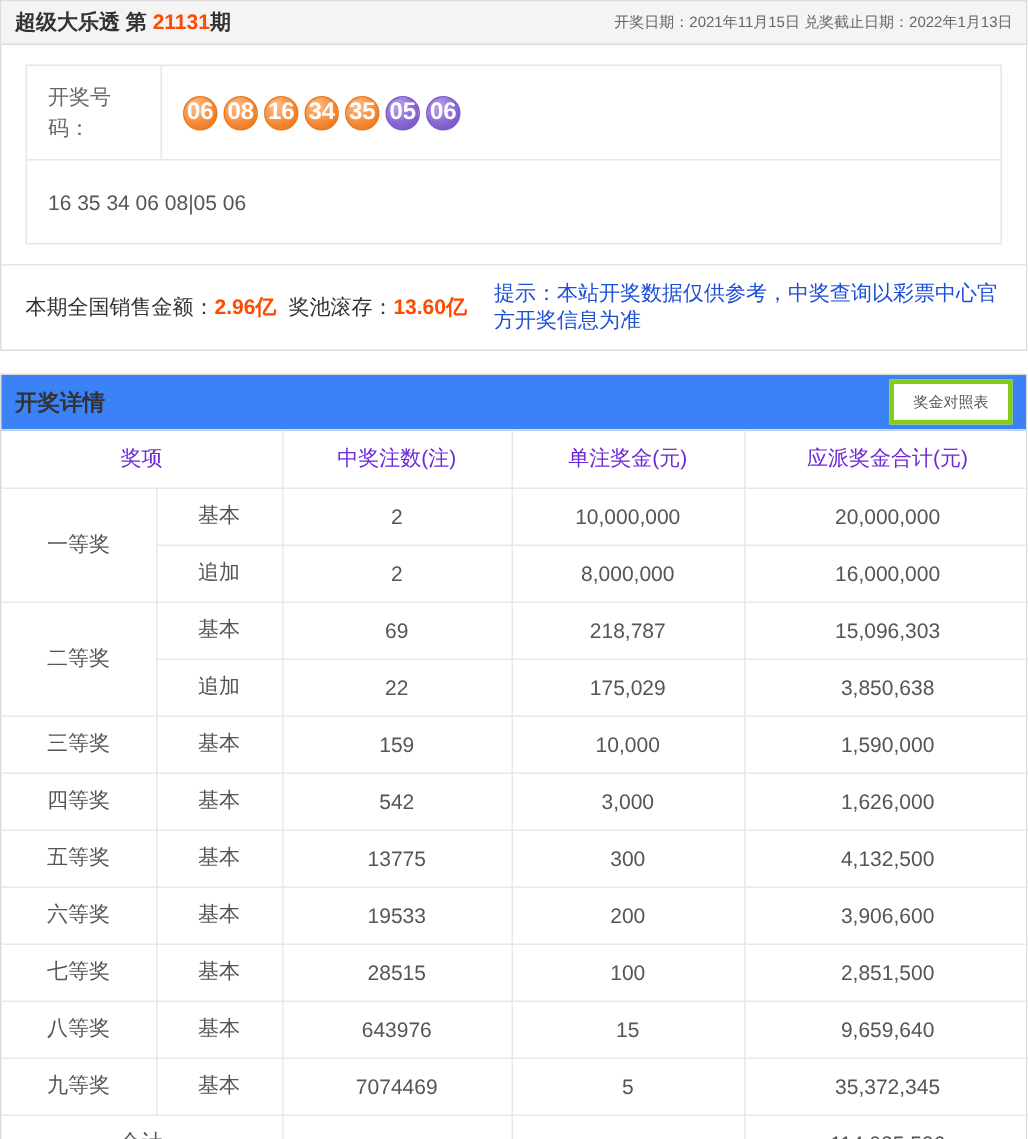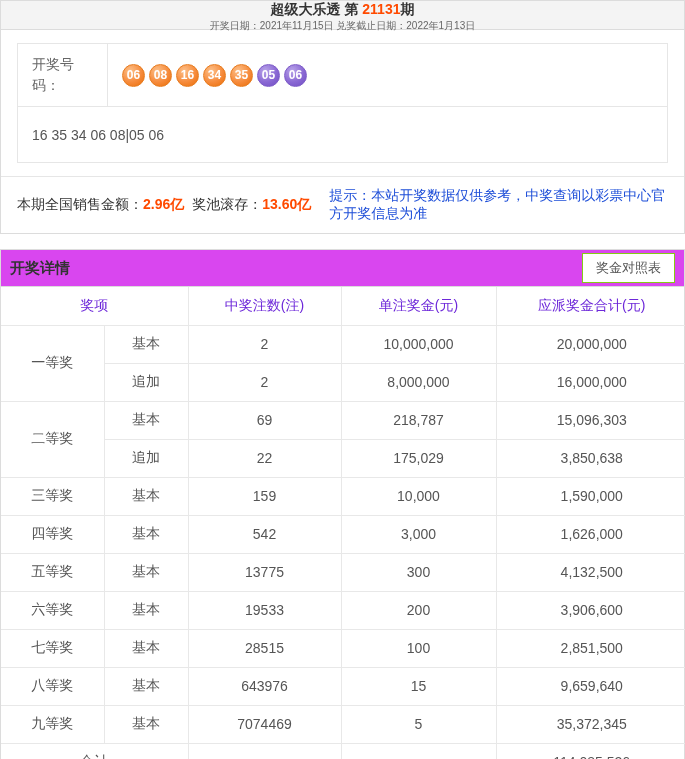--- a/index.html
+++ b/index.html
@@ -9,21 +9,20 @@
     background:#fff;
     color:#555;
     font-size:14px;
   }
   
   .panel-top { border:1px solid #dcdcdc; background:#fff; }
   .topbar {
     background:#f4f4f4; border-bottom:1px solid #dcdcdc;
     height:29px; display:flex; justify-content:space-between; align-items:center;
     padding:0 9px;
-    flex-direction:column;
   }
   .topbar-left { color:#333; font-weight:bold; font-size:14px; }
   .issue-number { color:#ff4a00; }
   .topbar-right { color:#666; font-size:10px; font-weight:normal; }
   .num-table {
     margin:13px 16px; border:1px solid #e6e6e6;
   }
   .num-row { display:flex;justify-content:space-between; }
   .num-row + .num-row { border-top:1px solid #e6e6e6; }
   .num-label {
@@ -32,21 +31,21 @@
     display:flex; align-items:center; min-height:55px;
     line-height:1.5;
   }
   .num-value {
     flex:1; display:flex; align-items:center; padding:10px 0 10px 14px;
     color:#555; min-height:55px;
   }
   .balls { display:flex; gap:4px; }
   .ball {
     width:23px; height:23px; border-radius:50%;
-    color:#fff; font-weight:bold; font-size:12px;
+    color:#fff; font-weight:bold; font-size:16px;
     display:flex; align-items:center; justify-content:center;
   }
   .ball.front {
     background:radial-gradient(circle at 35% 28%, #fdc089, #f68b3c 55%, #ea6d05);
     border:1px solid #e77c1f;
   }
   .ball.back {
     background:radial-gradient(circle at 35% 28%, #b9a4e9, #8a68d4 55%, #6f4ec2);
     border:1px solid #7e5cc9;
   }
@@ -56,28 +55,28 @@
     color:#333;
   }
   .sales-pair { white-space:nowrap; }
   .red-val { color:#ff4a00; font-weight:bold; }
   .tip { color:#1d4ed8; margin-left:10px; }
   
   .gap { height:15px; background:#fff; }
   
   .panel-details { border:1px solid #dcdcdc; background:#fff; }
   .details-header {
-    background:#d946ef; border-bottom:1px solid #dcdcdc;
+    background:#3b82f6; border-bottom:1px solid #dcdcdc;
     height:37px; display:flex; justify-content:space-between; align-items:center;
     padding:0 9px;
   }
   .details-title { font-weight:bold; color:#333; font-size:15px; }
   .compare-btn {
-    background:#fff; border:1px solid #84cc16; color:#555;
-    font-size:13px; padding:5px 13px; cursor:pointer;
+    background:#fff; border:3px solid #84cc16; color:#555;
+    font-size:10px; padding:5px 13px; cursor:pointer;
     font-family:inherit;
   }
   table { width:100%; border-collapse:collapse; table-layout:fixed; }
   th, td {
     border:1px solid #e8e8e8; text-align:center;
     height:38px; font-weight:normal; color:#555; font-size:14px;
     padding:0 4px; overflow:hidden;
   }
   thead th { color:#6d28d9;margin-left:24px; }
   col.c-prize { width:103px; }

